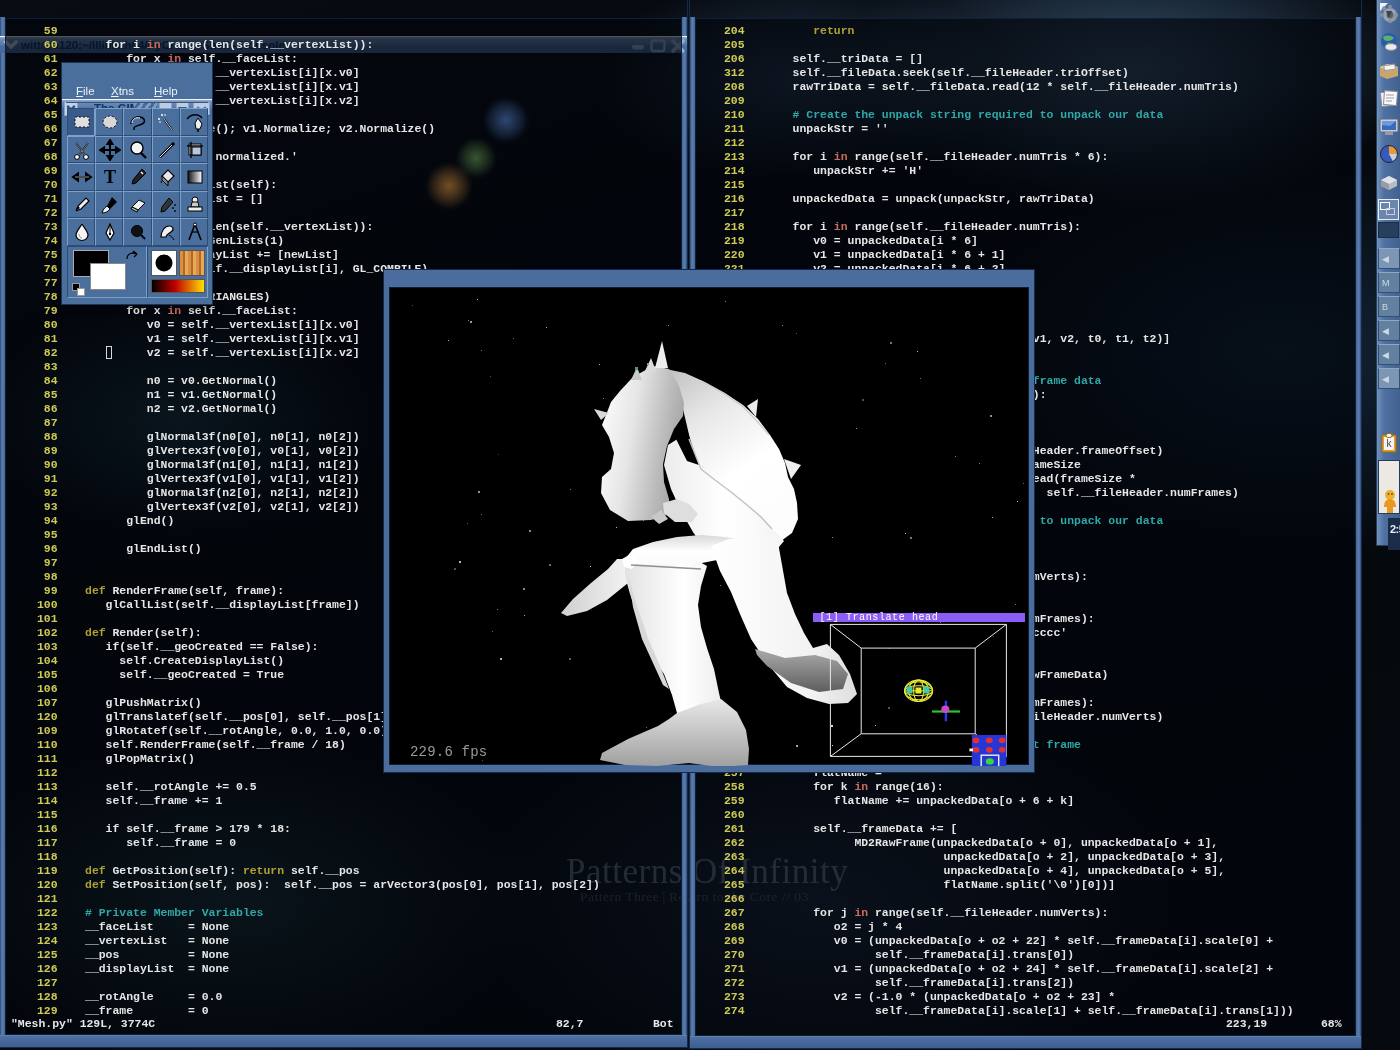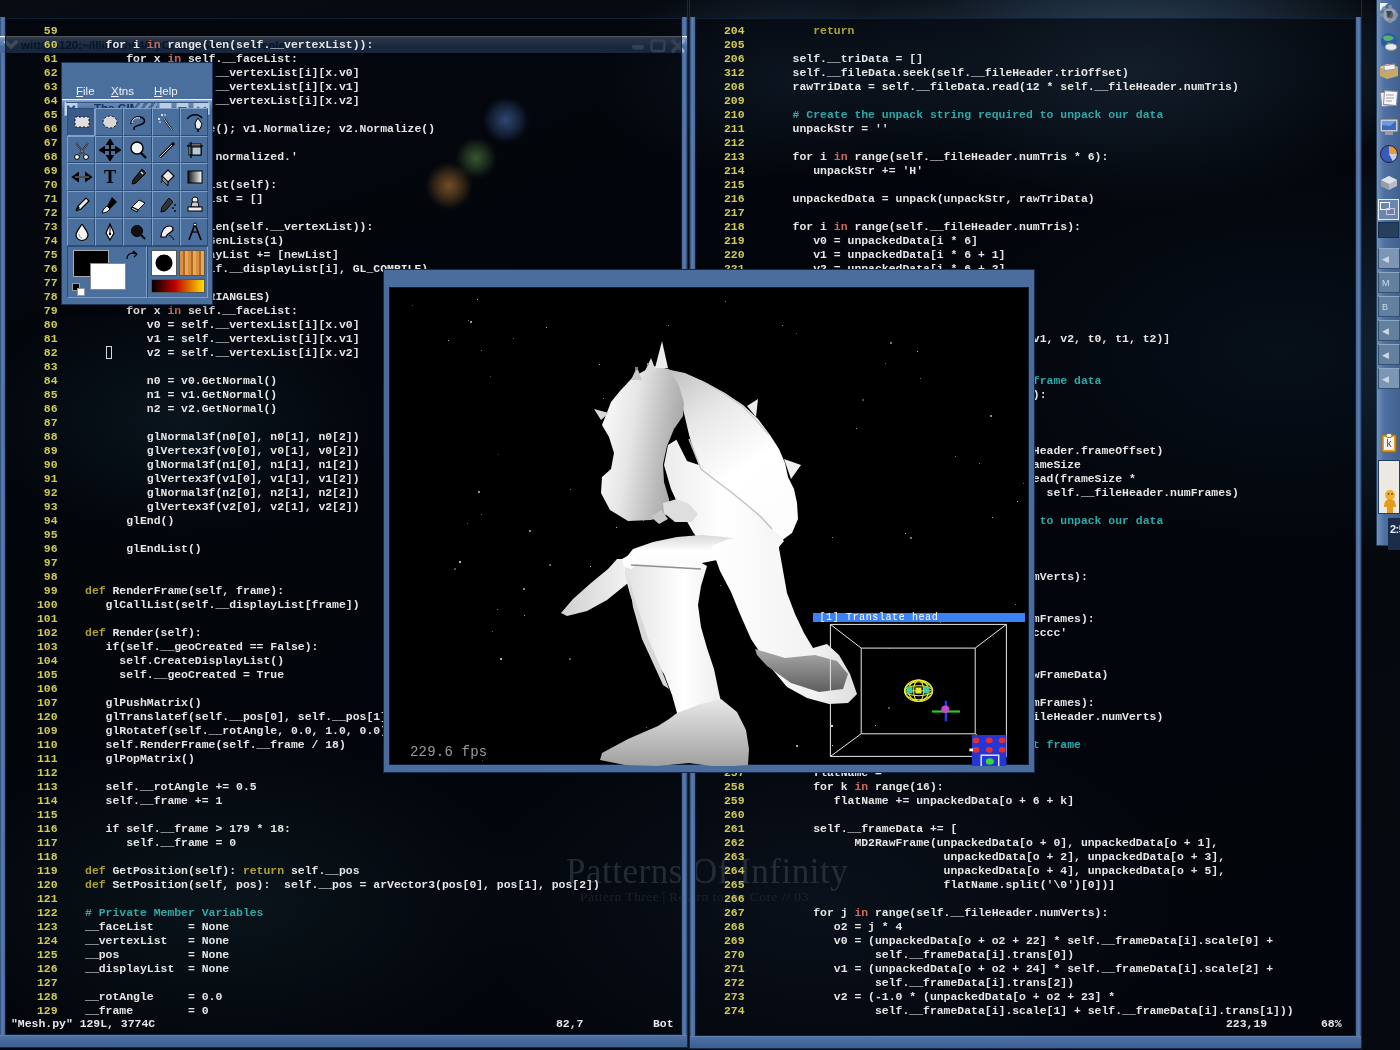--- a/index.html
+++ b/index.html
@@ -58,21 +58,21 @@
   border:1px solid; border-color:#7fa0c8 #2c4c78 #2c4c78 #7fa0c8; }
 .cellp { background:#3a5a8a; border-color:#2c4c78 #7fa0c8 #7fa0c8 #2c4c78; }
 #gbot { position:absolute; left:5px; top:183px; width:141px; height:52px; }
 .gpane { position:absolute; top:0; height:52px; border:1px solid; border-color:#2c4c78 #7fa0c8 #7fa0c8 #2c4c78; }
 
 #mesh { left:384px; top:270px; width:650px; height:502px; z-index:40; background:#4b6d9e; box-shadow:0 0 0 1px #15294a; }
 #meshc { position:absolute; left:5px; right:5px; top:17px; bottom:7px; background:#000;
   border:1px solid #0e2038; }
 .fps { position:absolute; left:20px; top:456px; font-family:"Liberation Mono",monospace;
   font-size:14px; color:#9a9a9a; letter-spacing:0.2px; }
-.mvtitle { position:absolute; left:422.5px; top:324.5px; width:212px; height:9px; background:#3b82f6;
+.mvtitle { position:absolute; left:422.5px; top:324.5px; width:212px; height:9px; background:#8b5cf6;
   font-family:"Liberation Mono",monospace; font-size:10px; line-height:9px; color:#fff;
   padding-left:7px; letter-spacing:0.6px; }
 
 #panel { position:absolute; left:1376px; top:0; width:24px; height:546px; z-index:50;
   background:linear-gradient(90deg, #7292bc 0%, #4f71a2 30%, #41618f 100%);
   border-left:1px solid #24415f; border-bottom:1px solid #24415f; }
 </style></head>
 <body>
 <div id="scene">
 <div id="wall"></div>

